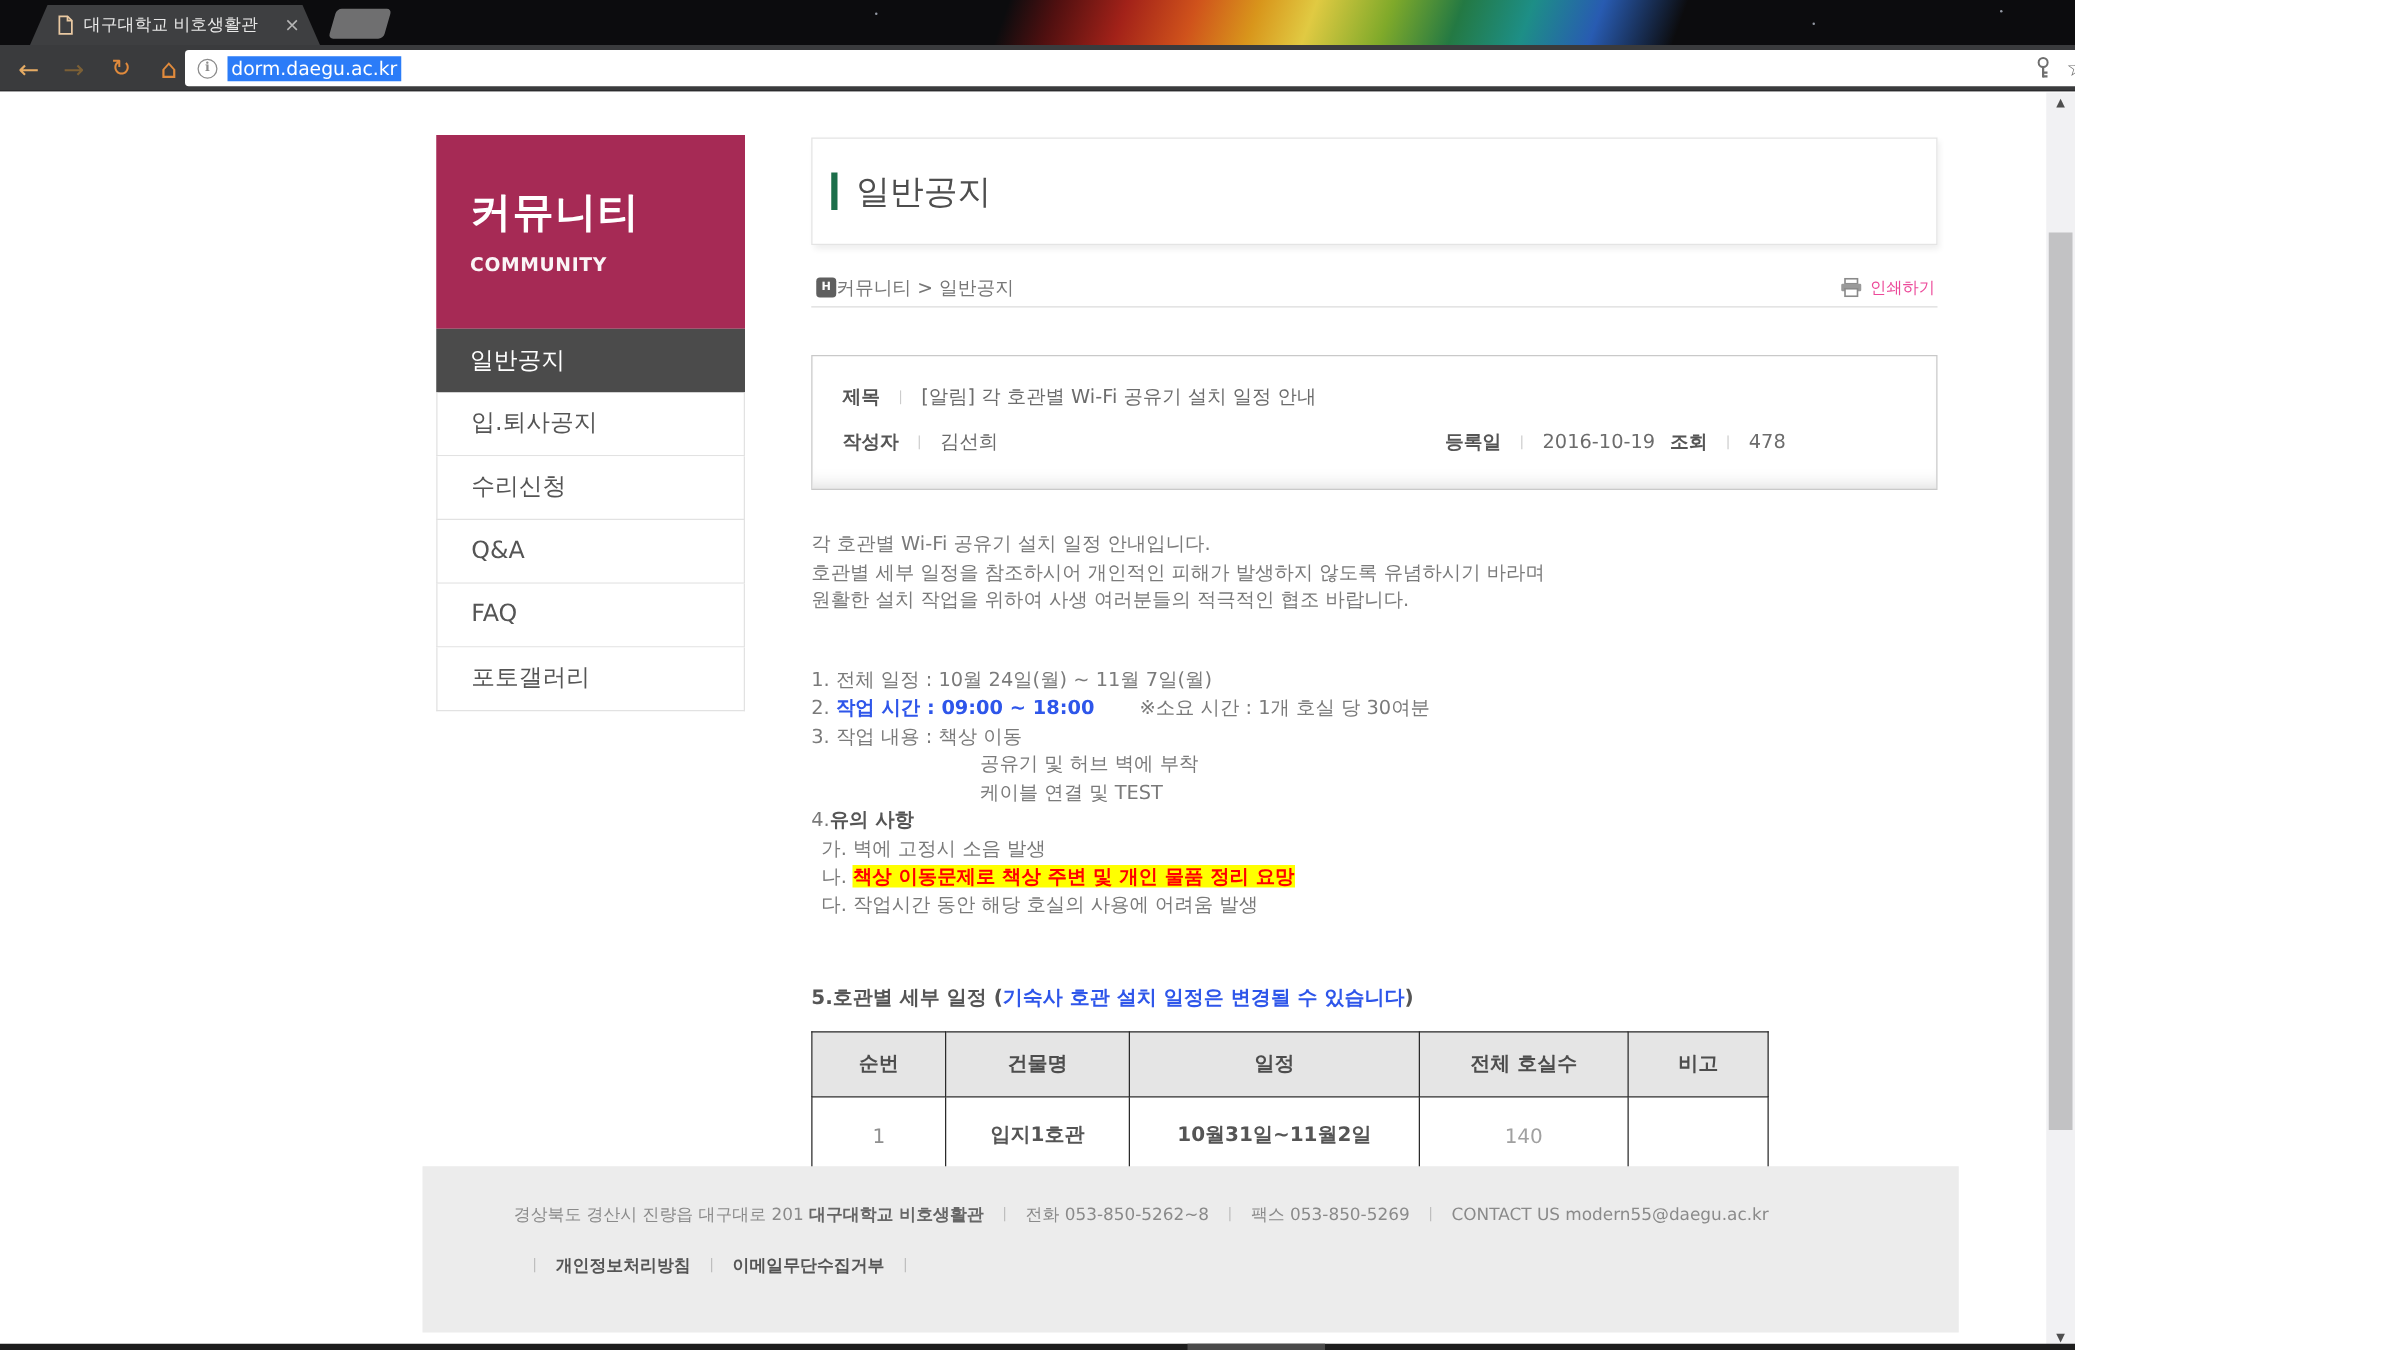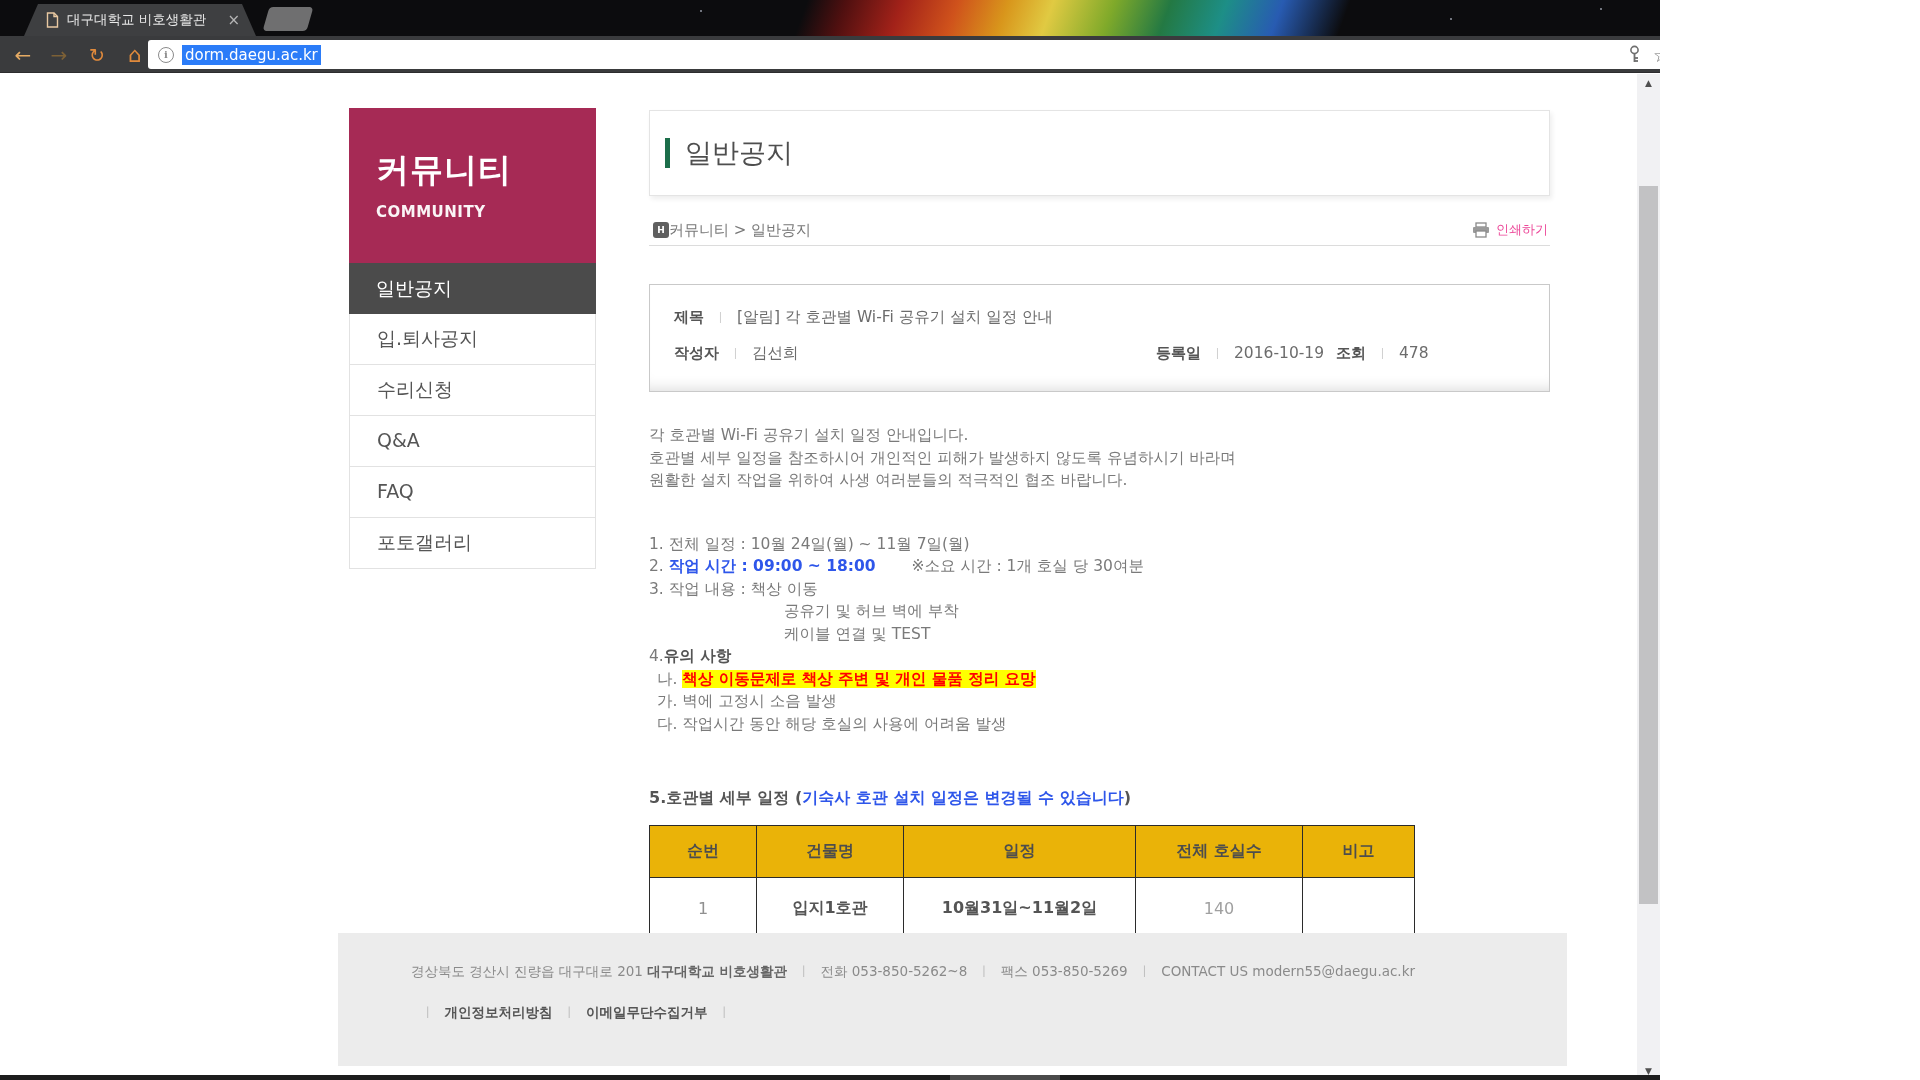--- a/index.html
+++ b/index.html
@@ -99,21 +99,21 @@
   .indent135 { padding-left:135px; }
   .pad8 { padding-left:8px; }
   .blue-bold { color:#2e56ea; font-weight:bold; }
   .note-off { margin-left:36px;margin-top:20px; }
   .bold-dark { color:#555; font-weight:bold; }
   .hl { background:#ffff00; color:#ff0000; font-weight:bold; }
   .item5 { font-size:16px; }
 
   .schedule-table { border-collapse:collapse; margin-top:15px; }
   .schedule-table th, .schedule-table td { border:1px solid #2b2b2b; text-align:center; }
-  .schedule-table th { height:52px; background:#eab308; color:#4d4d4d; font-size:16px; font-weight:600;margin-left:13px; }
+  .schedule-table th { height:52px; background:#e5e5e5; color:#4d4d4d; font-size:16px; font-weight:600;margin-left:13px; }
   .schedule-table td { height:62px; font-size:16px; }
   .c0 { width:107px; } .c1 { width:147px; } .c2 { width:232px; } .c3 { width:167px; } .c4 { width:112px; }
   .td-num { color:#909090; } .td-bold { color:#555; font-weight:bold; } .td-light { color:#a0a0a0; }
 
   
   .footer { position:absolute; left:338px; top:933px; width:1229px; height:133px; background:#ececec;
     padding:30px 0 0 73px; font-size:13.5px; color:#8a8a8a; z-index:5; }
   .f-bold { color:#666; font-weight:bold; }
   .f-sep { color:#bdbdbd; padding:0 10px; }
   .f-line2 { margin-top:5px; }
@@ -274,24 +274,24 @@
       <div class="bline">1. 전체 일정 : 10월 24일(월) ~ 11월 7일(월)</div>
       <div class="bline">
         <span>2. </span><span class="blue-bold">작업 시간 : 09:00 ~ 18:00</span><span class="note-off">※소요 시간 : 1개 호실 당 30여분</span>
       </div>
       <div class="bline">3. 작업 내용 : 책상 이동</div>
       <div class="bline indent135">공유기 및 허브 벽에 부착</div>
       <div class="bline indent135">케이블 연결 및 TEST</div>
       <div class="bline">
         <span>4.</span><span class="bold-dark">유의 사항</span>
       </div>
+      <div class="bline pad8">가. 벽에 고정시 소음 발생</div>
       <div class="bline pad8">
         <span>나. </span><span class="hl">책상 이동문제로 책상 주변 및 개인 물품 정리 요망</span>
       </div>
-      <div class="bline pad8">가. 벽에 고정시 소음 발생</div>
       <div class="bline pad8">다. 작업시간 동안 해당 호실의 사용에 어려움 발생</div>
       <div class="gap52"></div>
       <div class="bline item5">
         <span class="bold-dark">5.호관별 세부 일정 (</span><span class="blue-bold">기숙사 호관 설치 일정은 변경될 수 있습니다</span><span class="bold-dark">)</span>
       </div>
     </div>
 
     <table class="schedule-table">
       <thead>
         <tr>

